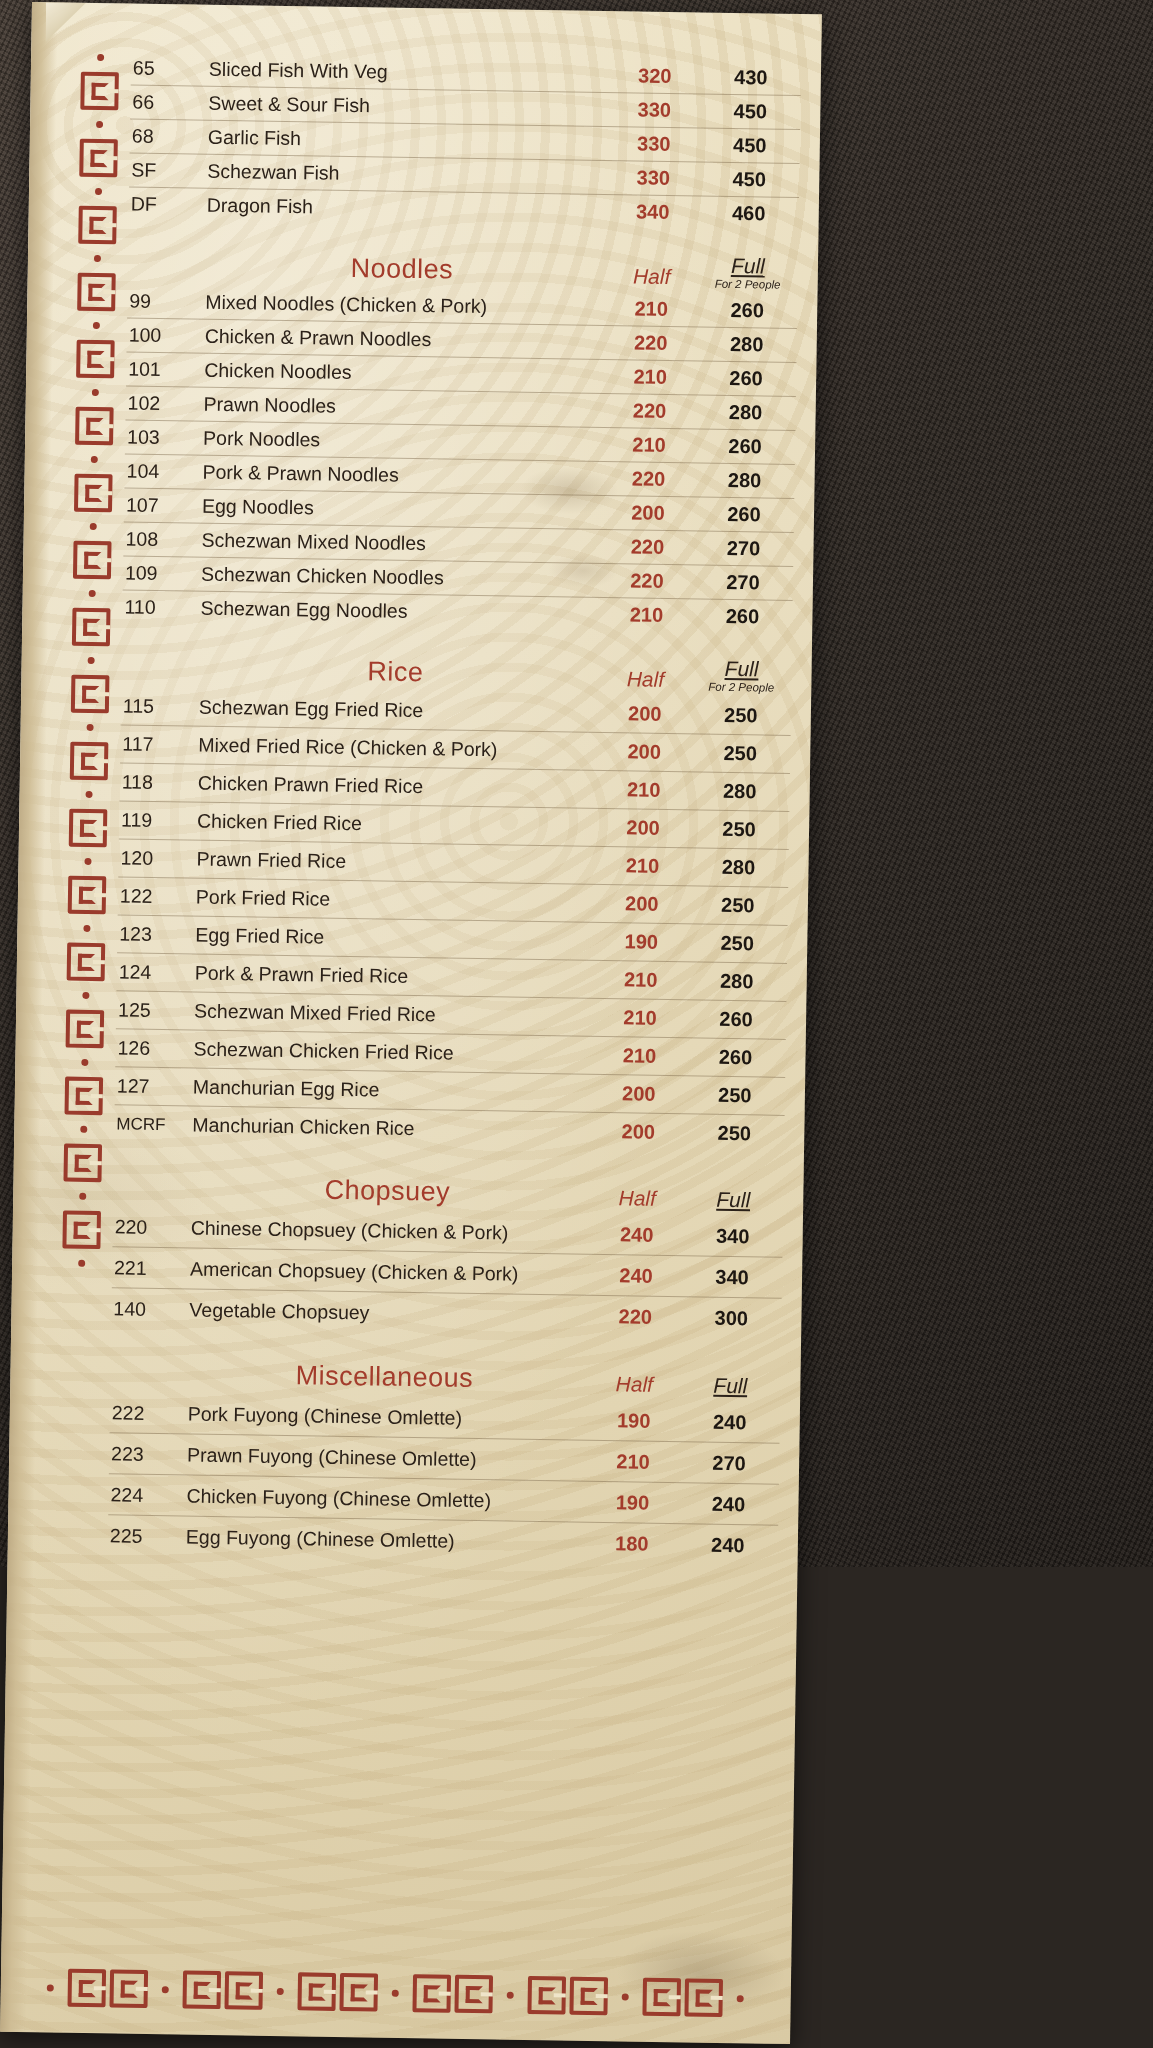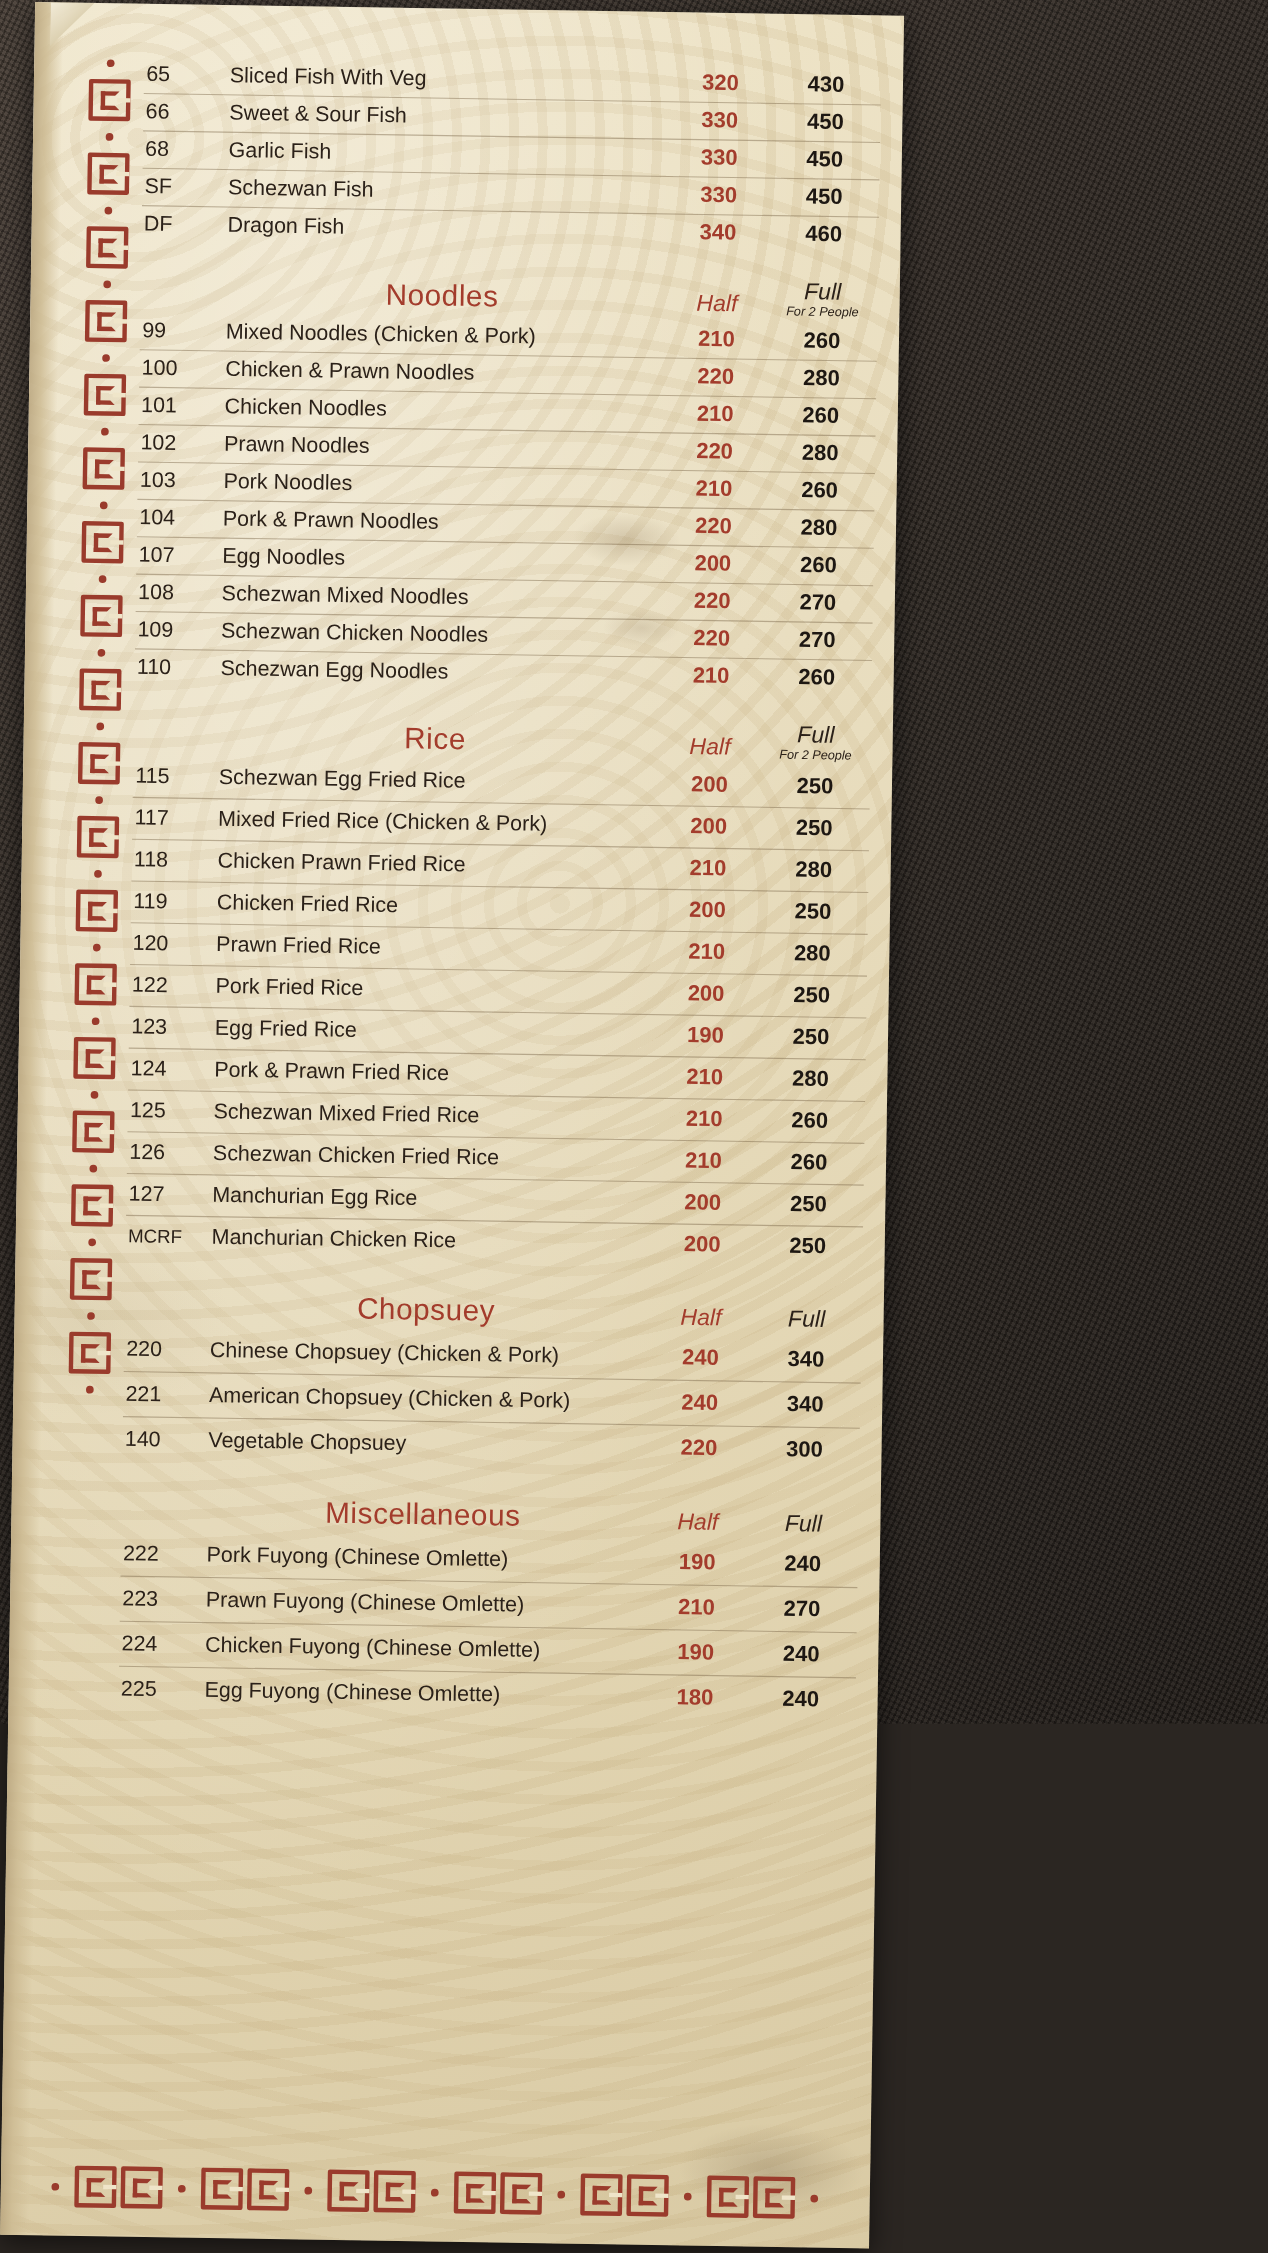--- a/index.html
+++ b/index.html
@@ -155,21 +155,21 @@
     color: #2b2119;
     font-size: 21px;
   }
   .col-full i {
     display: block;
     font-style: italic;
     font-size: 11.5px;
     line-height: 12px;
     color: #2b2119;
   }
-  .col-full .fw { font-style: italic; }
+  .col-full .fw { font-style: italic; text-decoration: underline; }
 
   .row {
     display: flex;
     align-items: center;
     border-bottom: 1px solid rgba(120,100,70,0.45);
     height: 34px;
   }
   .row:last-child { border-bottom: none; }
   .code {
     width: 76px;

